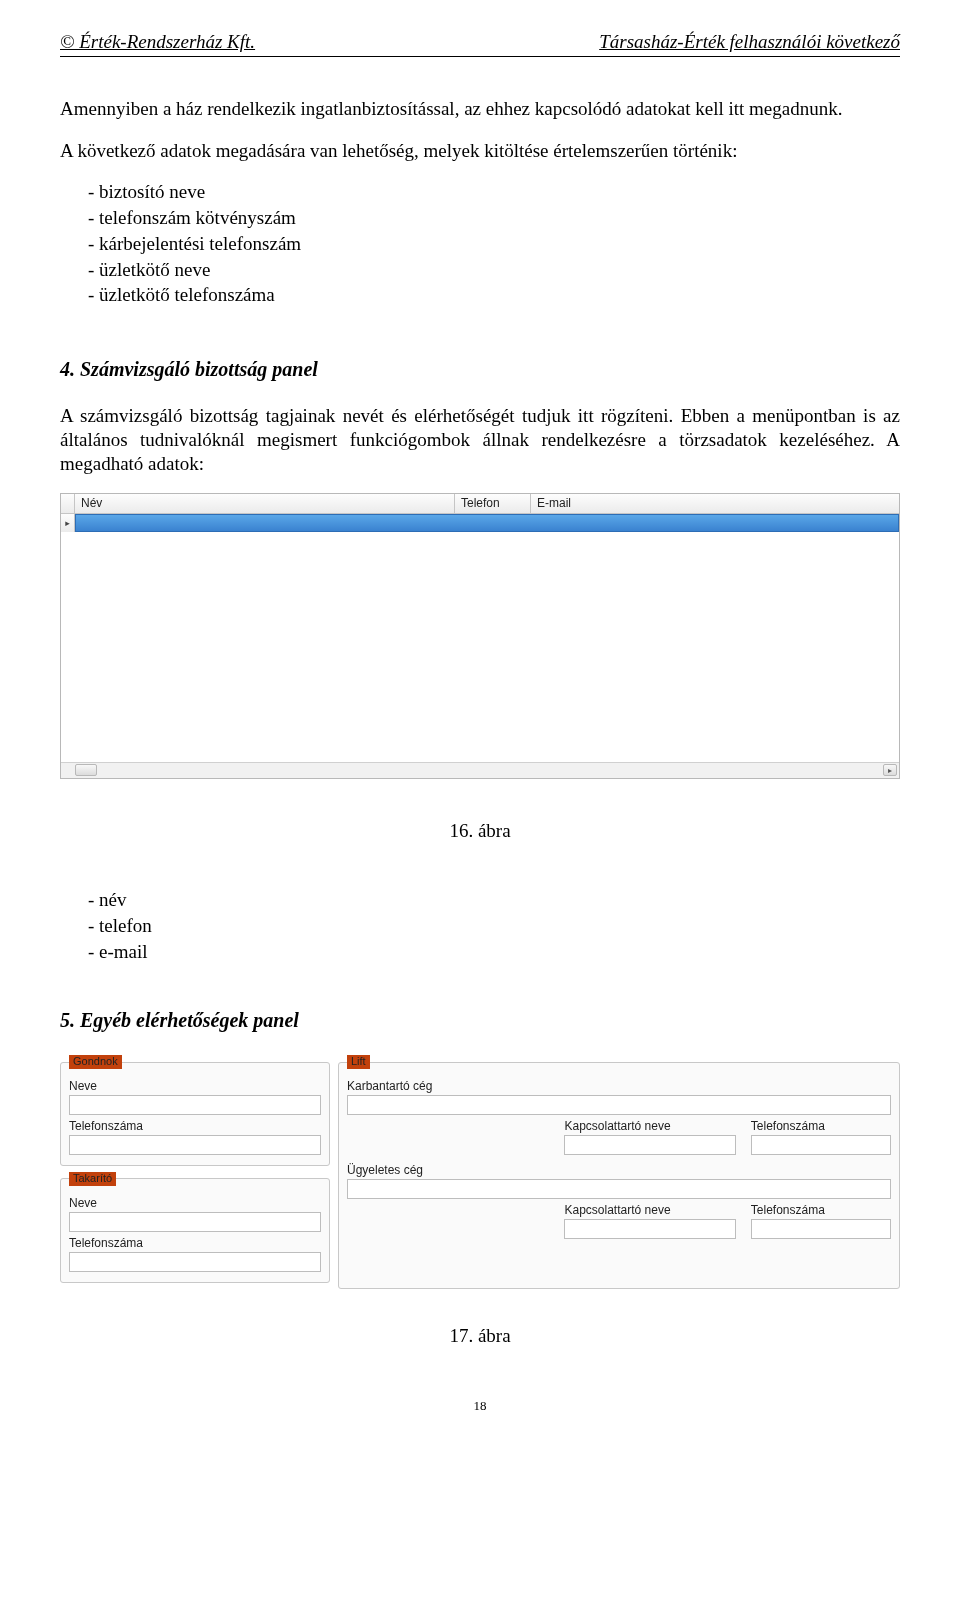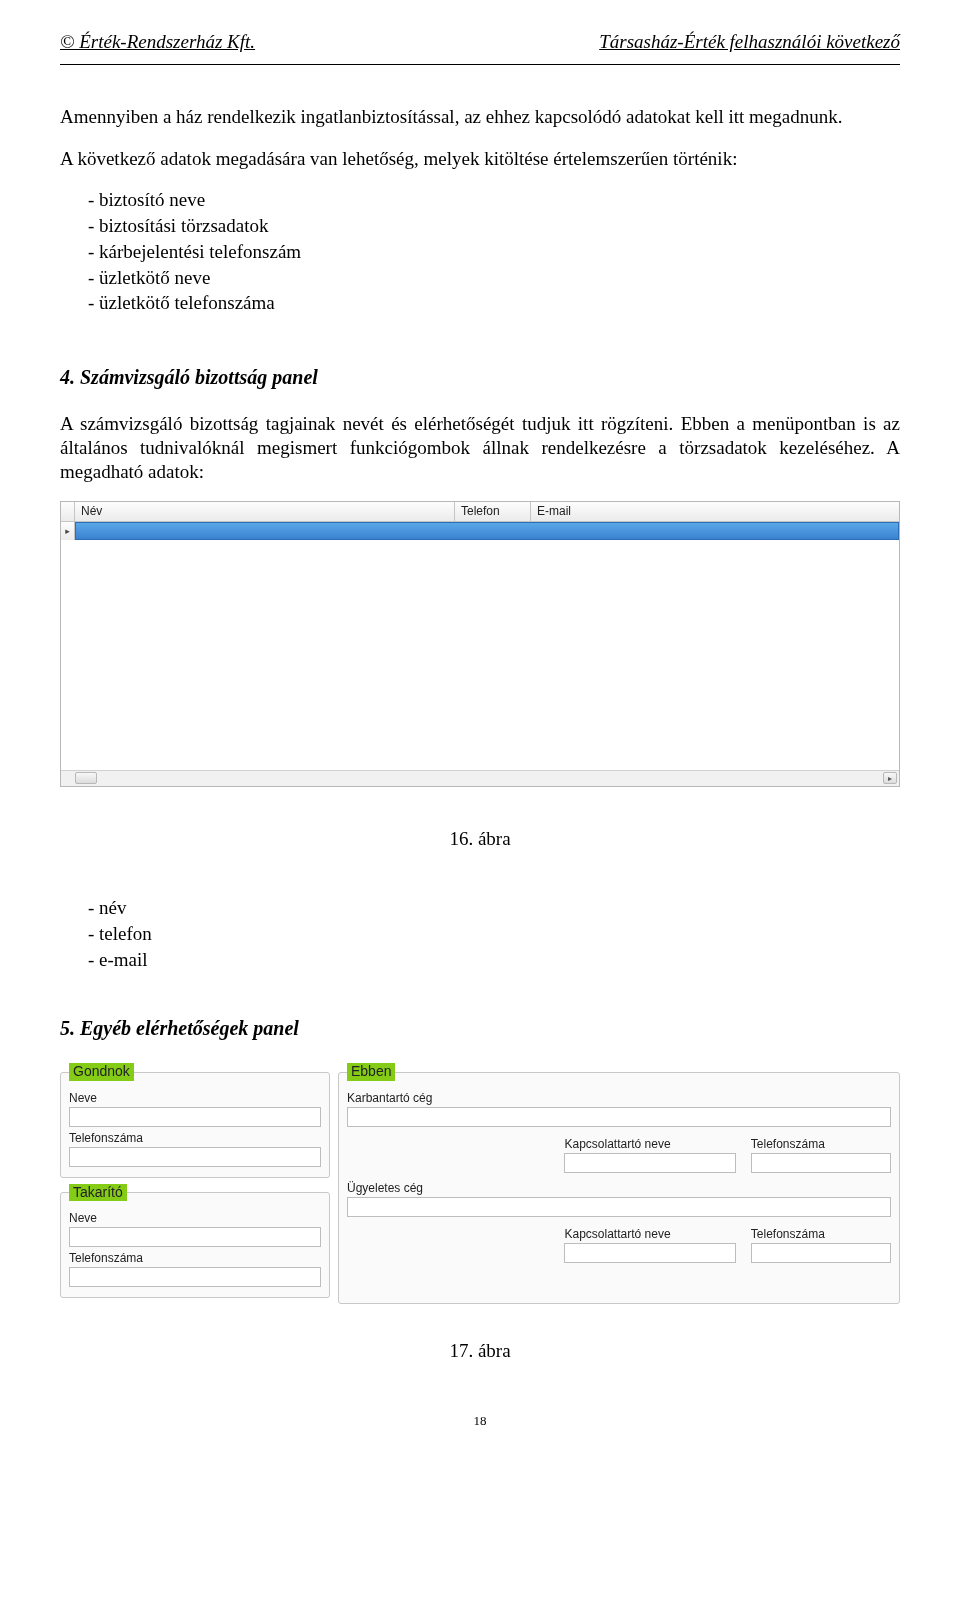--- a/index.html
+++ b/index.html
@@ -10,21 +10,21 @@
     background: #fff;
     width: 960px;
     margin: 0 auto;
     padding: 30px 60px 40px 60px;
     line-height: 1.25;
   }
   .header {
     display: flex;
     justify-content: space-between;
     border-bottom: 1.5px solid #000;
-    padding-bottom: 10px;
+    padding-bottom: 2px;
     margin-bottom: 40px;
     font-style: italic;
     text-decoration: underline;
     font-size: 19px;
   }
   .para {
     text-align: justify;
     margin-bottom: 18px;
   }
   .list {
@@ -123,39 +123,39 @@
   fieldset.fs {
     border: 1px solid #c8c8c8;
     border-radius: 3px;
     padding: 6px 8px 10px 8px;
     margin-bottom: 6px;
     background: #fafafa;
     position: relative;
   }
   fieldset.fs legend {
     padding: 0 4px;
-    font-size: 14px;
+    font-size: 11px;
     color: #222;
-    background: #84cc16;
+    background: #c2410c;
   }
   .lbl {
     display:block;
     margin: 4px 0 1px 0;
   }
   .inp {
     width: 100%;
     height: 20px;
     border: 1px solid #bdbdbd;
     background: #fff;
     padding: 1px 4px;
     font-family: inherit;
     font-size: 12px;
   }
   .row3 {
-    display:flex; gap: 15px; margin-top: 6px;
+    display:flex; gap: 15px; 
   }
   .row3 .c1 { flex: 1.3; }
   .row3 .c2 { flex: 1.1; }
   .row3 .c3 { flex: 0.9; }
   .pagenum {
     text-align: center;
     margin-top: 50px;
     font-size: 13px;
   }
 </style>
@@ -165,21 +165,21 @@
 <div class="header">
   <span>© Érték-Rendszerház Kft.</span>
   <span>Társasház-Érték felhasználói következő</span>
 </div>
 
 <p class="para">Amennyiben a ház rendelkezik ingatlanbiztosítással, az ehhez kapcsolódó adatokat kell itt megadnunk.</p>
 <p class="para">A következő adatok megadására van lehetőség, melyek kitöltése értelemszerűen történik:</p>
 
 <ul class="list">
   <li>biztosító neve</li>
-  <li>biztosítási törzsadatok</li>
+  <li>telefonszám kötvényszám</li>
   <li>kárbejelentési telefonszám</li>
   <li>üzletkötő neve</li>
   <li>üzletkötő telefonszáma</li>
 </ul>
 
 <div class="h4">4. Számvizsgáló bizottság panel</div>
 <p class="para">A számvizsgáló bizottság tagjainak nevét és elérhetőségét tudjuk itt rögzíteni. Ebben a menüpontban is az általános tudnivalóknál megismert funkciógombok állnak rendelkezésre a törzsadatok kezeléséhez. A megadható adatok:</p>
 
 <div class="shot1">
   <div class="grid-head">
@@ -223,21 +223,21 @@
     <fieldset class="fs">
       <legend>Takarító</legend>
       <span class="lbl">Neve</span>
       <input class="inp" value="" style="">
       <span class="lbl">Telefonszáma</span>
       <input class="inp" value="" style="">
     </fieldset>
   </div>
   <div class="rightcol">
     <fieldset class="fs" style="height:100%;">
-      <legend>Ebben</legend>
+      <legend>Lift</legend>
       <span class="lbl">Karbantartó cég</span>
       <input class="inp" value="" style="">
       <div class="row3">
         <div class="c1"></div>
         <div class="c2"><span class="lbl">Kapcsolattartó neve</span><input class="inp" value="" style=""></div>
         <div class="c3"><span class="lbl">Telefonszáma</span><input class="inp" value="" style=""></div>
       </div>
       <span class="lbl" style="margin-top:8px">Ügyeletes cég</span>
       <input class="inp" value="" style="">
       <div class="row3">

